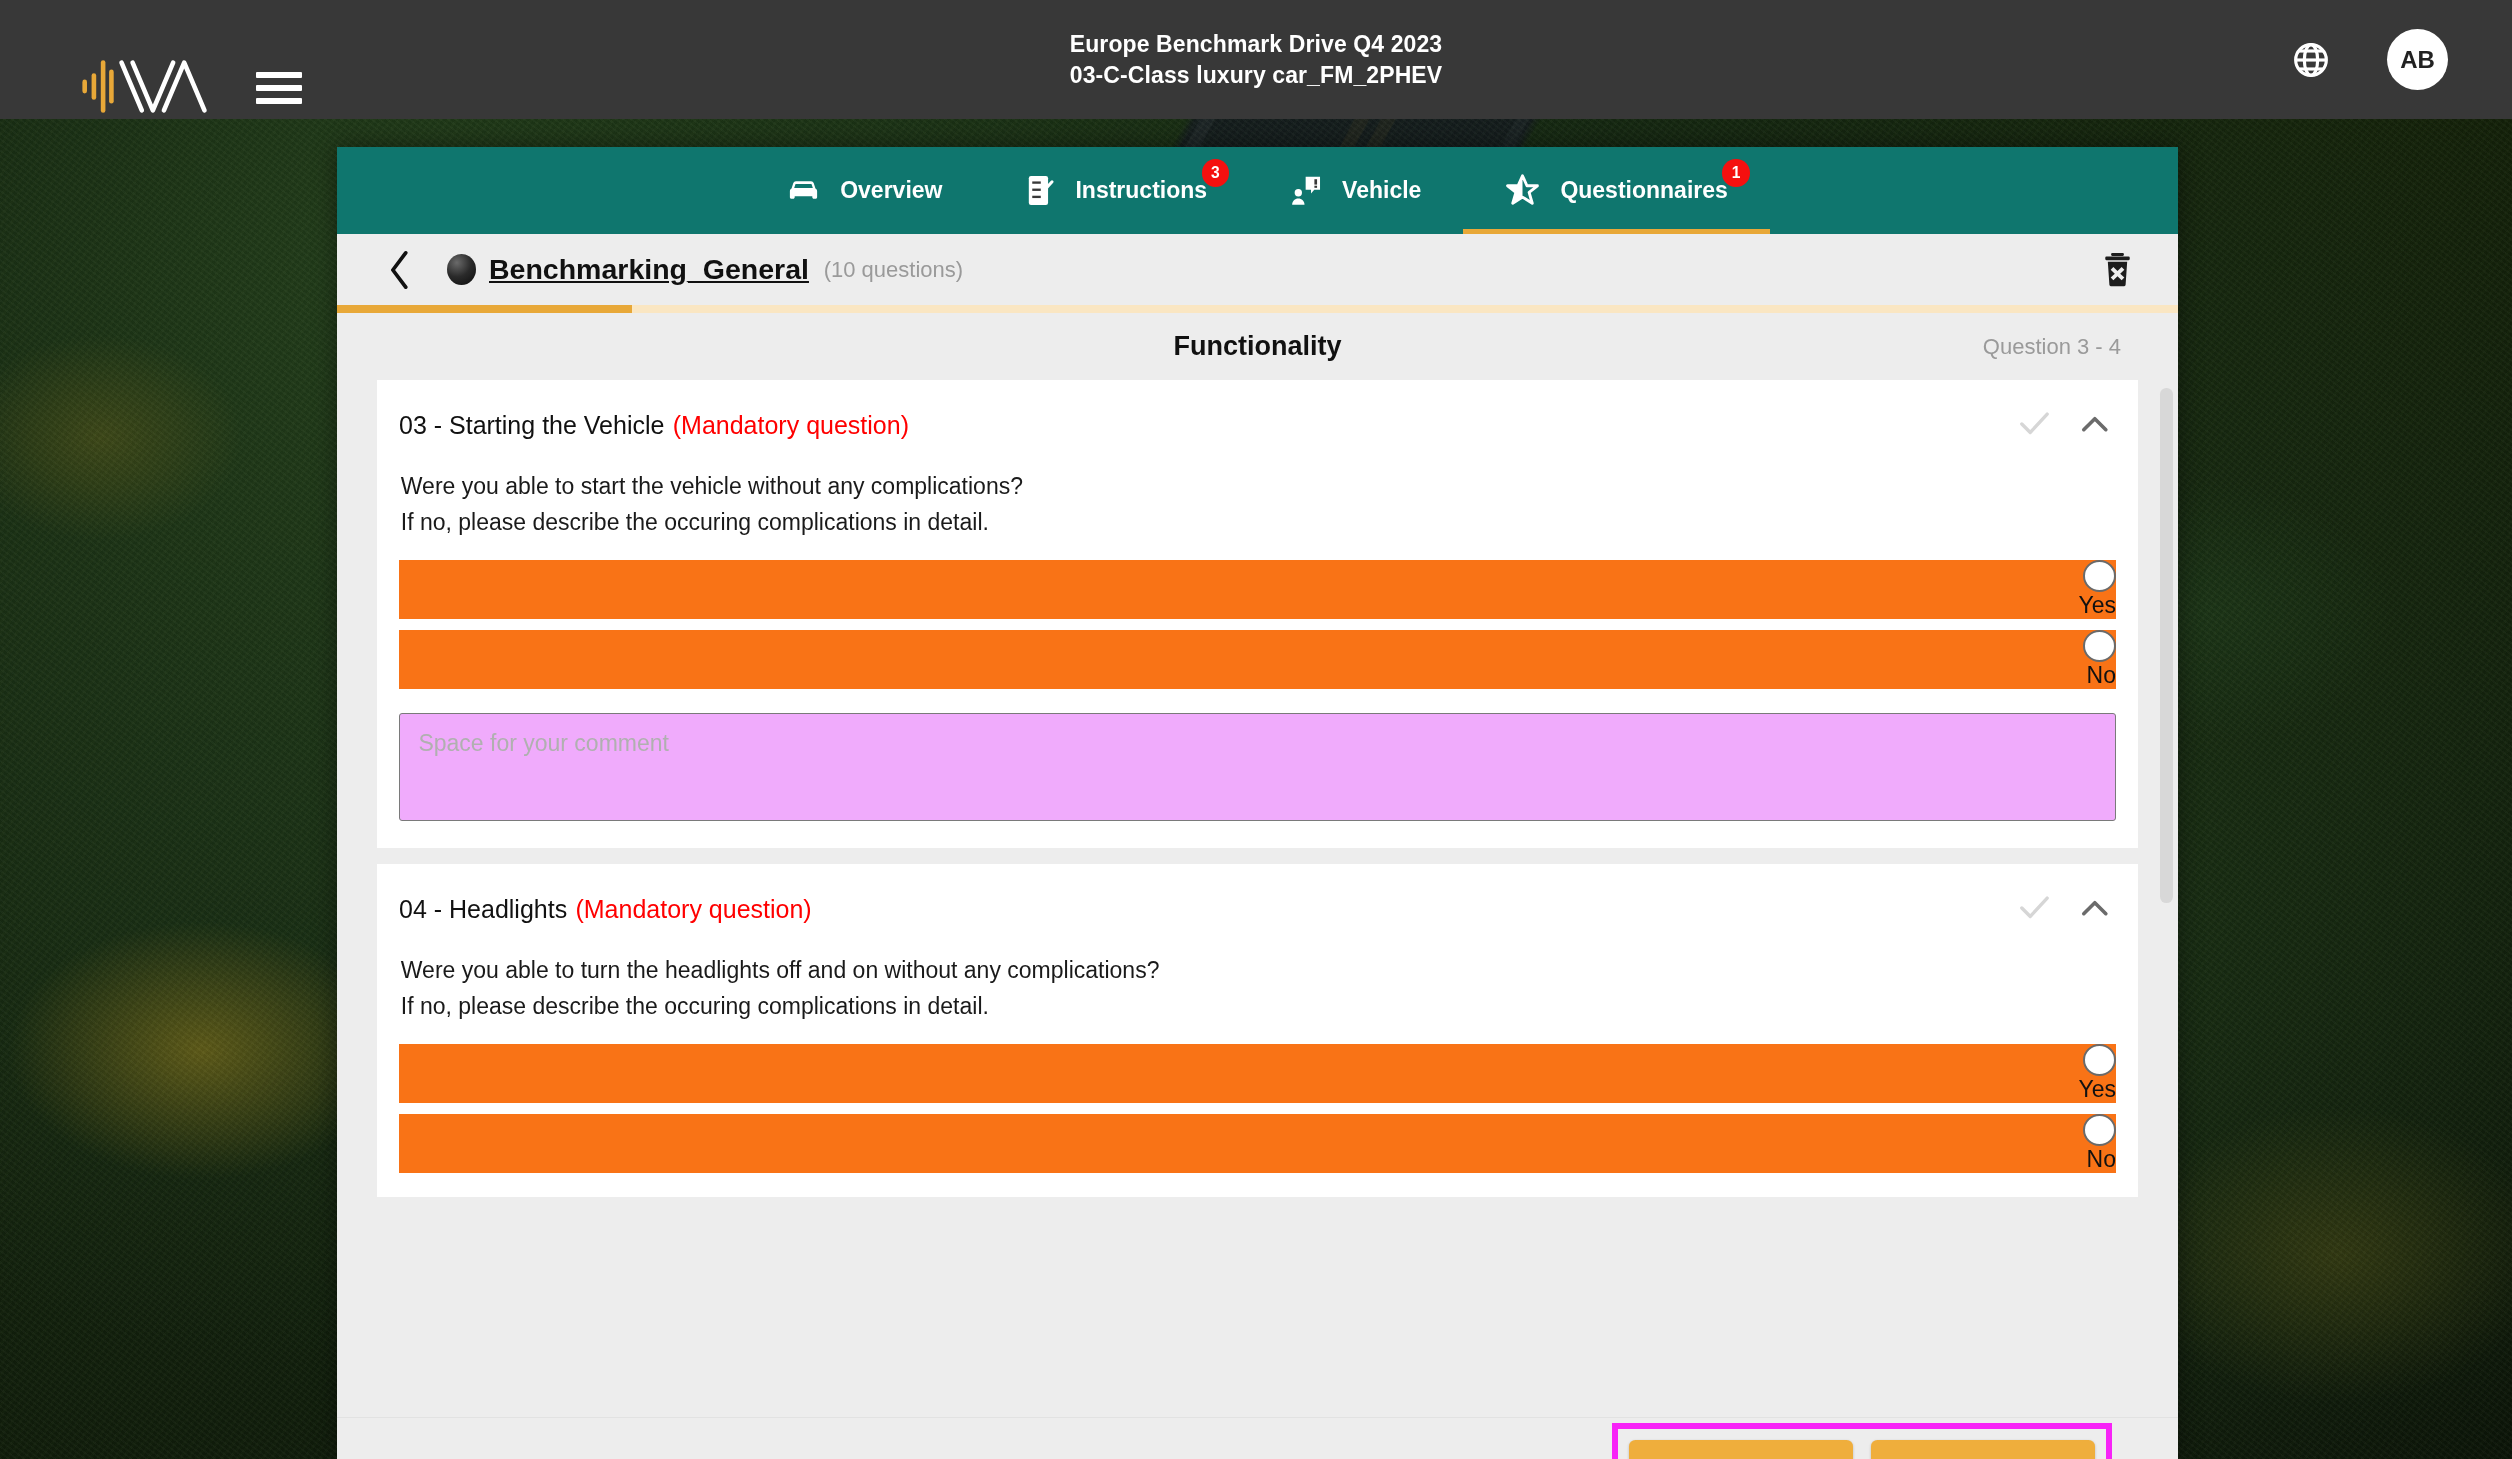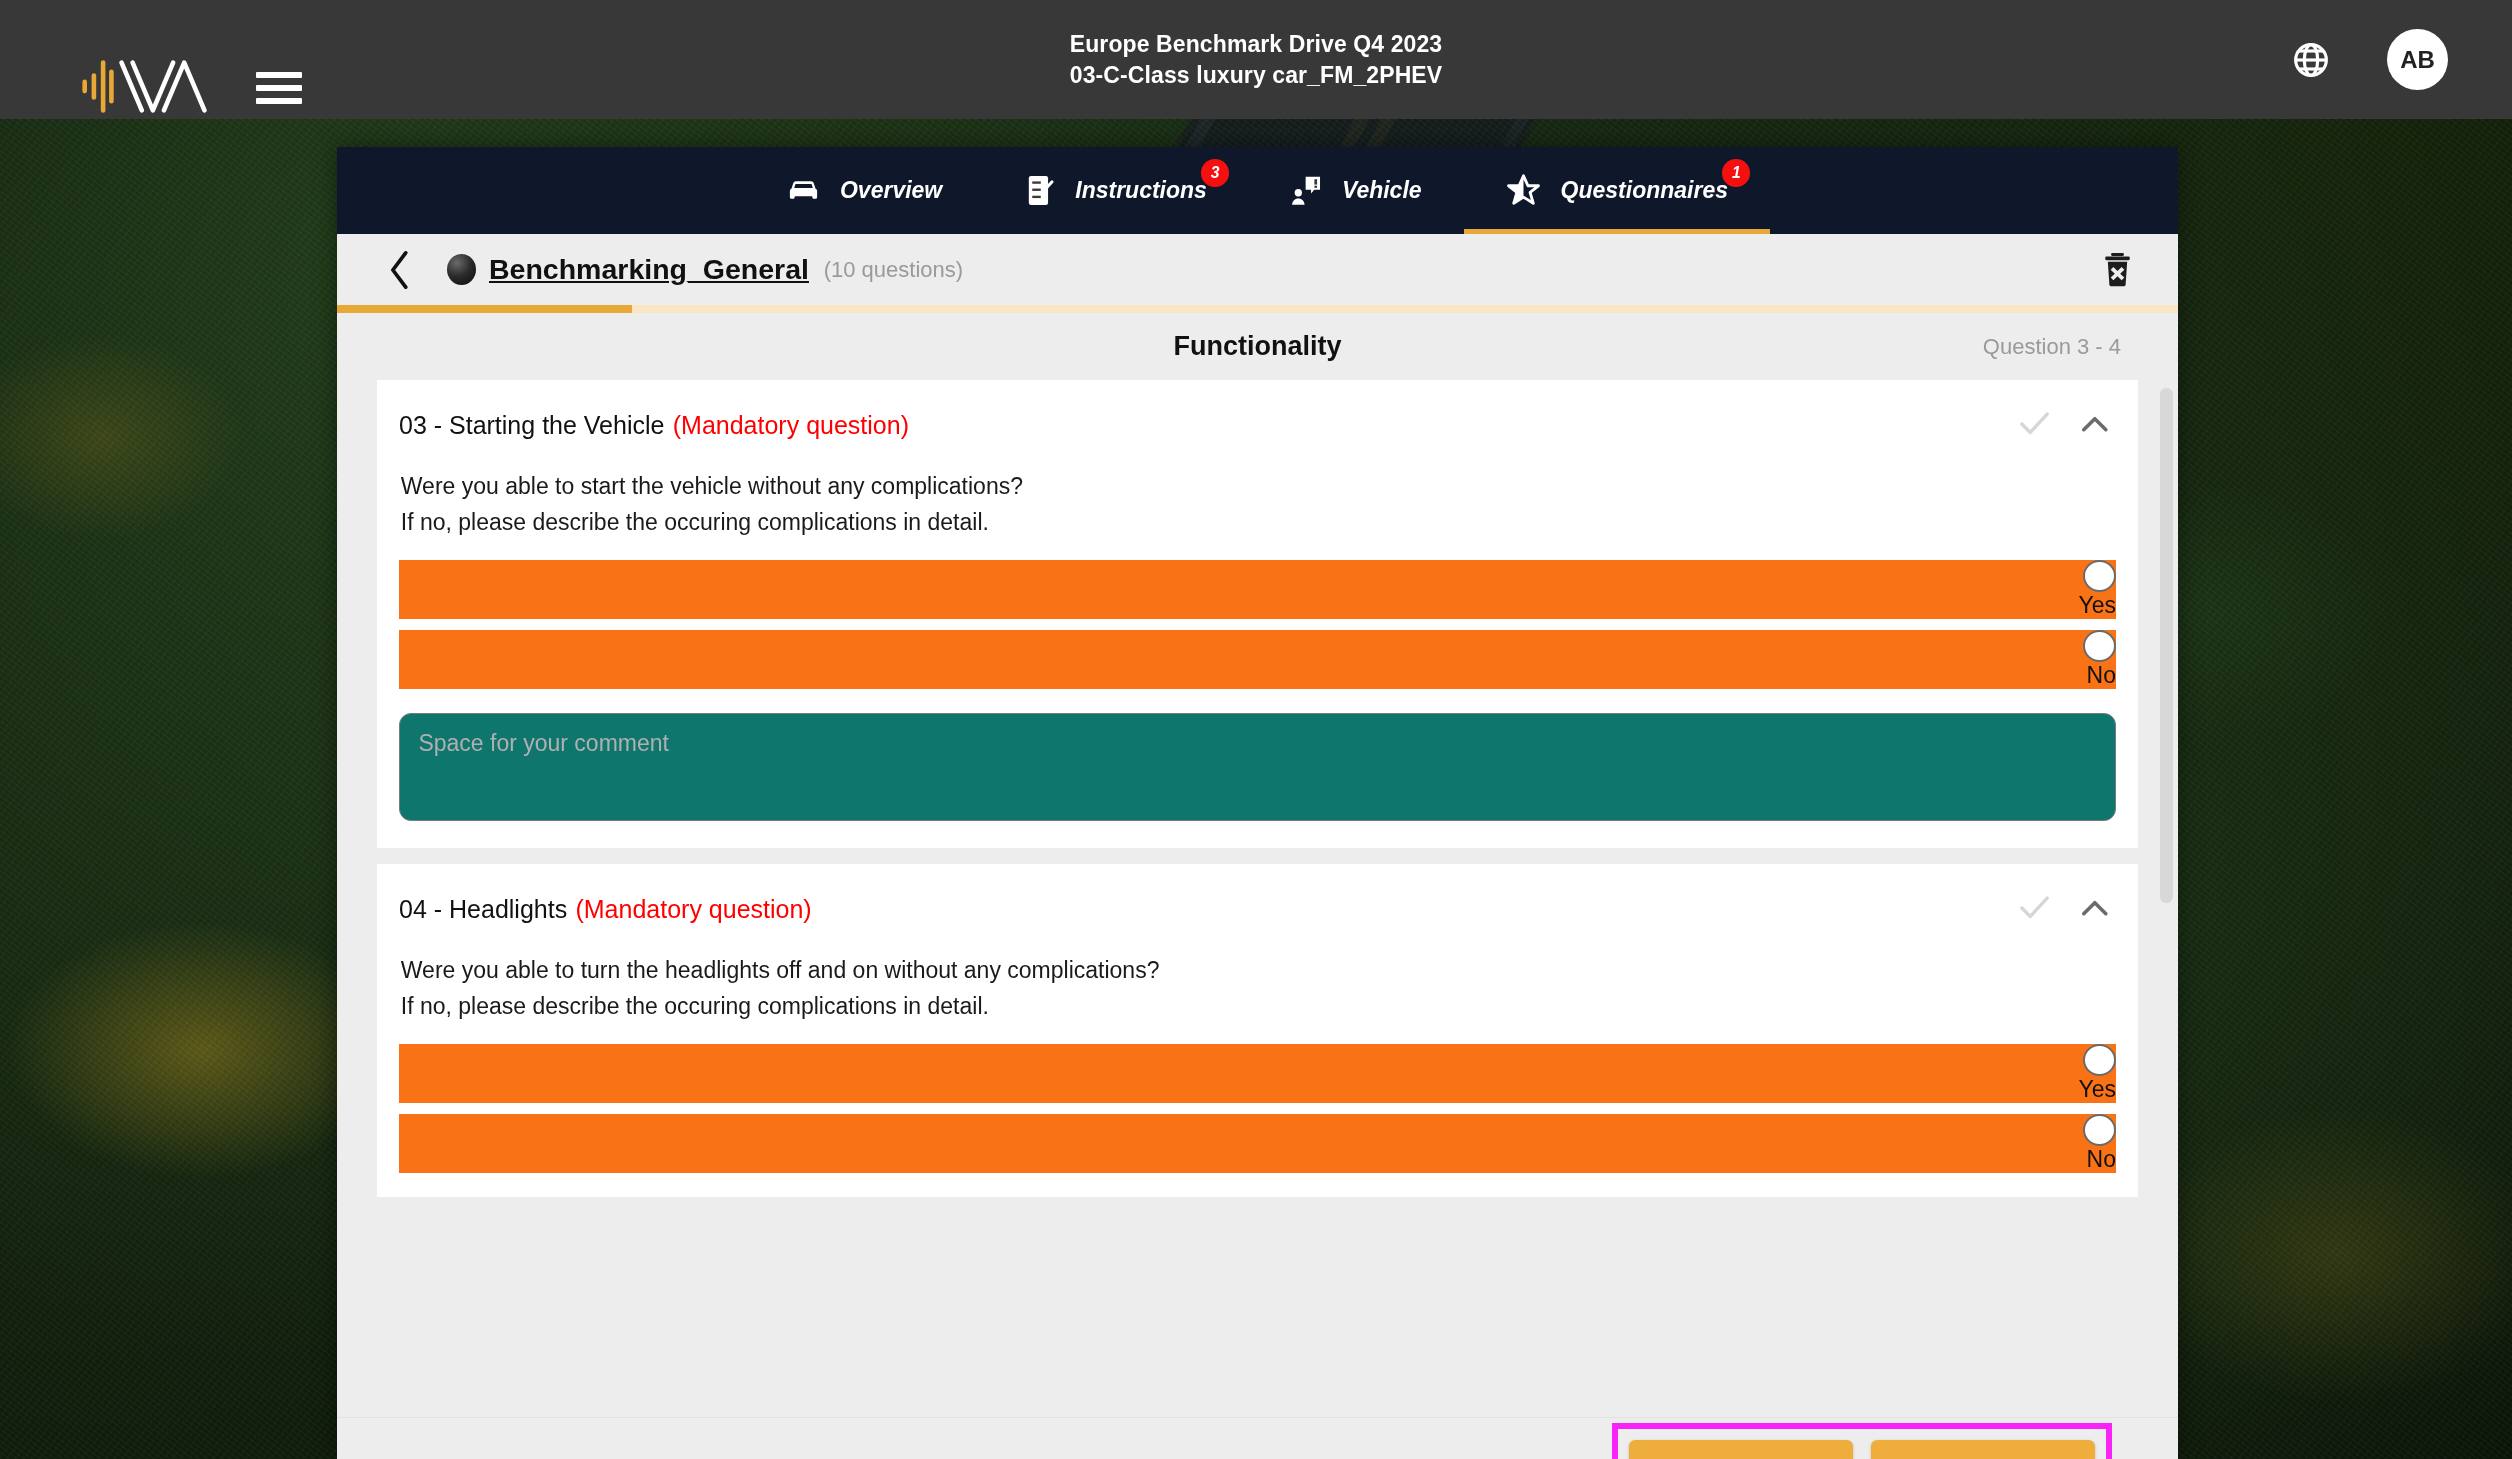--- a/index.html
+++ b/index.html
@@ -77,22 +77,22 @@
 
   
   #panel {
     position: absolute; left: 337px; top: 147px; width: 1841px; height: 1312px;
     z-index: 5; overflow: hidden;
     box-shadow: 0 0 22px rgba(0,0,0,.45);
   }
 
   
   #tabbar {
-    height: 87px; background: #0f172a; display: flex; align-items: stretch;
-    justify-content: center; gap: 0; font-style: italic;
+    height: 87px; background: #0f766e; display: flex; align-items: stretch;
+    justify-content: center; gap: 0;
   }
   .tab {
     display: flex; align-items: center; gap: 20px; padding: 0 42px;
     color: #fff; font-size: 23px; font-weight: bold; cursor: pointer;
     position: relative;
   }
   .tab .tabicon { display: flex; align-items: center; }
   .tab.active::after {
     content: ""; position: absolute; left: 0; right: 0; bottom: 0; height: 5.5px;
     background: #E8A838;
@@ -153,23 +153,23 @@
     display: flex; align-items: flex-end; padding-left: 16.5px; cursor: pointer; flex-direction: column;
   }
   .radio {
     width: 33px; height: 33px; border-radius: 50%;
     border: 2.8px solid #6a6a6a; background: #fff;
   }
   .opt .olabel { font-size: 23px; color: #111; margin-left: 20px; }
 
   .comment {
     margin-top: 24px; width: 100%; height: 108px;
-    border: 1.8px solid #7a7a7a; border-radius: 12px;
+    border: 1.8px solid #7a7a7a; border-radius: 3px;
     font-family: "Liberation Sans", sans-serif; font-size: 23px;
-    color: #111; padding: 16.5px 18.4px; resize: none; background: #0f766e;
+    color: #111; padding: 16.5px 18.4px; resize: none; background: #f0abfc;
   }
   .comment::placeholder { color: #b0b0b0; }
 
   #scrollbar {
     position: absolute; right: 5.5px; top: 7.4px; width: 13px; height: 515px;
     background: #d8d8d8; border-radius: 6.4px;
   }
 
   
   #footer {

